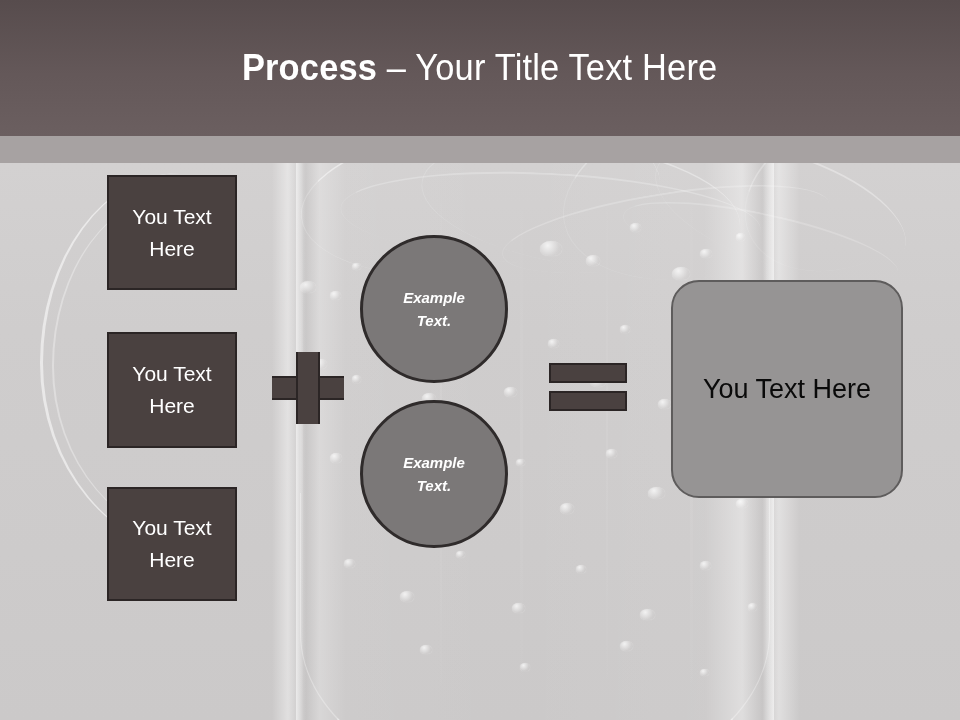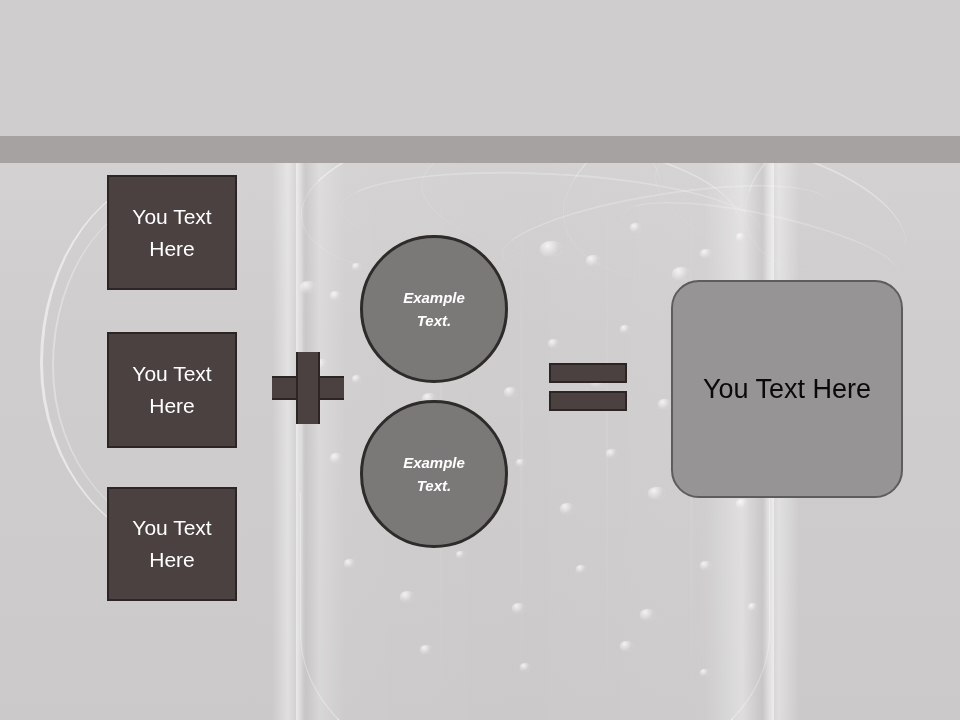--- a/index.html
+++ b/index.html
@@ -319,20 +319,25 @@
     <div class="bubble" style="left:576px; top:402px; width:10px; height:8px;"></div>
     <div class="bubble" style="left:640px; top:446px; width:15px; height:11px;"></div>
     <div class="bubble" style="left:700px; top:398px; width:11px; height:9px;"></div>
     <div class="bubble" style="left:748px; top:440px; width:9px; height:8px;"></div>
     <div class="bubble" style="left:420px; top:482px; width:12px; height:9px;"></div>
     <div class="bubble" style="left:520px; top:500px; width:10px; height:8px;"></div>
     <div class="bubble" style="left:620px; top:478px; width:13px; height:10px;"></div>
     <div class="bubble" style="left:700px; top:506px; width:9px; height:7px;"></div>
   </div>
 
+  <div class="title-bar">
+    <div class="title-text">
+      <span class="title-strong">Process</span><span class="title-rest"> – Your Title Text Here</span>
+    </div>
+  </div>
   <div class="title-band"></div>
 
   <div class="step-box" style="left:107px; top:175px; width:130px; height:115px;">You Text Here</div>
 
   <div class="step-box" style="left:107px; top:332px; width:130px; height:116px;">You Text Here</div>
 
   <div class="step-box" style="left:107px; top:487px; width:130px; height:114px;">You Text Here</div>
 
   <div class="plus-sign" style="left:272px; top:352px;">
     <div class="bar-h"></div>

